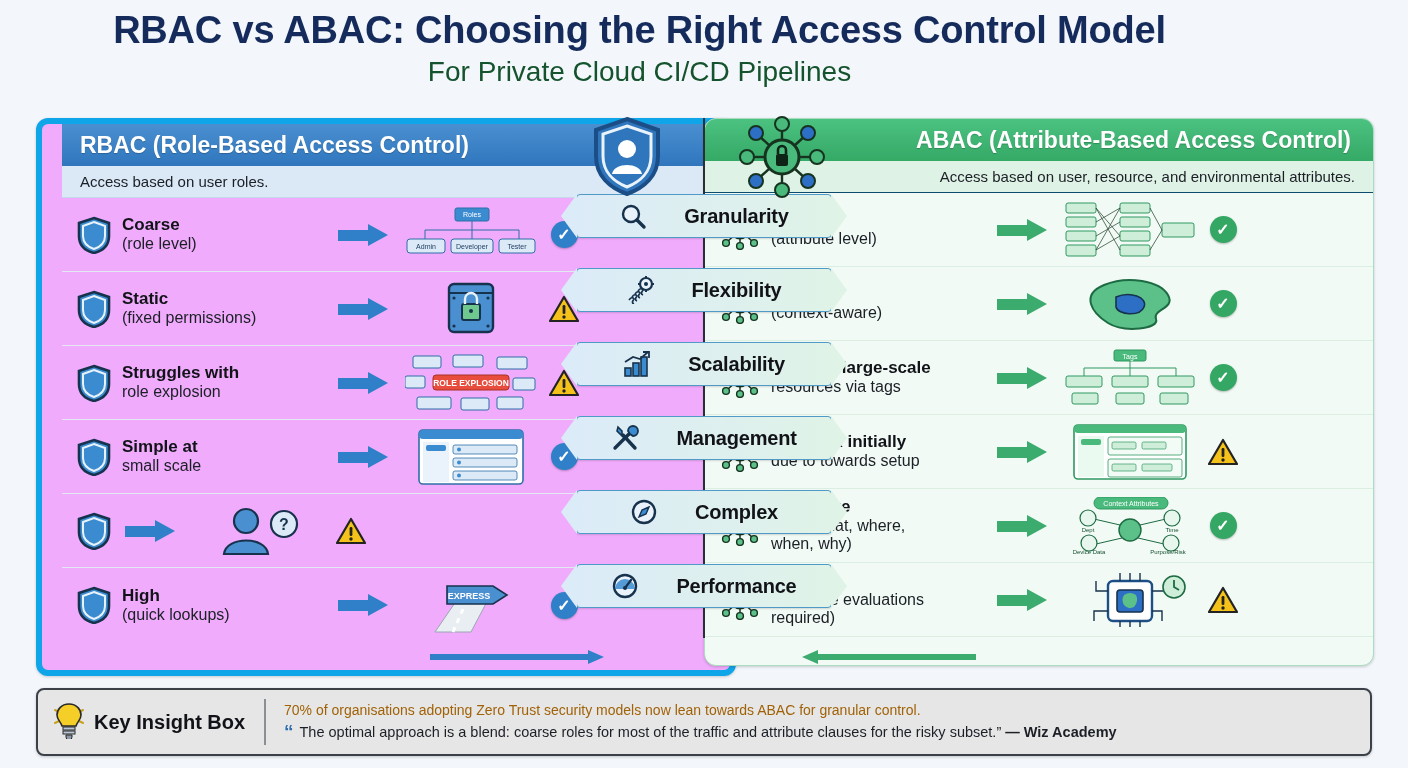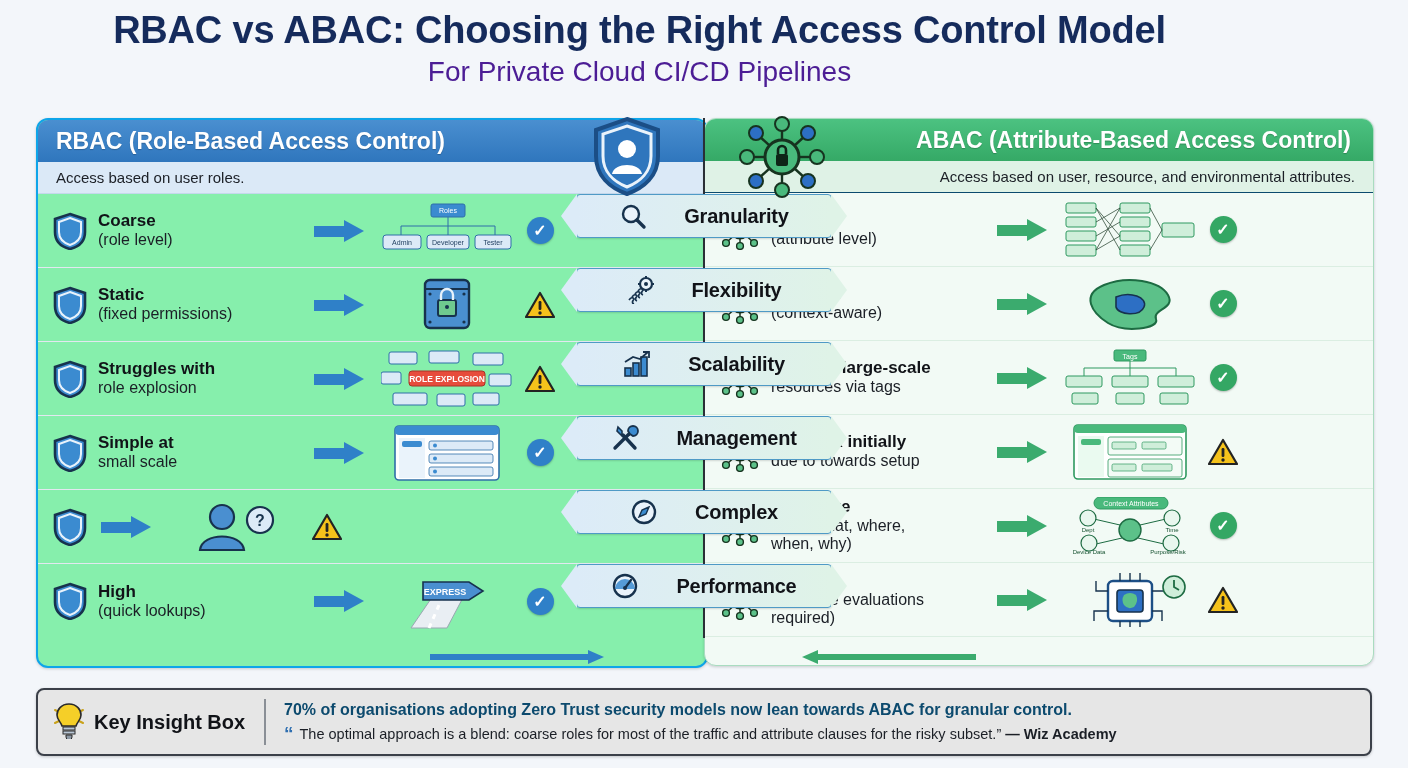--- a/index.html
+++ b/index.html
@@ -11,30 +11,30 @@
   }
   .page{position:relative;width:1408px;height:768px;}
 
   
   .title-wrap{position:absolute;left:0;top:8px;width:1279px;text-align:center;}
   .main-title{
     font-size:38px;font-weight:bold;color:#152b5c;letter-spacing:-0.2px;
     line-height:1.18;white-space:nowrap;
   }
   .sub-title{
-    font-size:28px;color:#4c1d95;margin-top:2px;line-height:1.2;white-space:nowrap;
+    font-size:28px;color:#14532d;margin-top:2px;line-height:1.2;white-space:nowrap;
   }
 
   
   .panel{
     position:absolute;top:118px;height:546px;width:668px;
     border-radius:12px;overflow:hidden;
     box-shadow:0 1px 3px rgba(0,0,0,.18);
   }
-  .panel.left{left:36px;background:#86efac;border:2px solid #0ea5e9;}
+  .panel.left{left:36px;background:#f0abfc;border:6px solid #0ea5e9;padding-left:20px;}
   .panel.right{left:704px;background:#f2faf5;border:1px solid #a9dcc0;}
 
   .panel-head{
     height:42px;display:flex;align-items:center;
     padding:0 18px;box-sizing:border-box;
   }
   .panel.left .panel-head{background:linear-gradient(180deg,#4a8fd0,#2f76bd);}
   .panel.right .panel-head{background:linear-gradient(180deg,#4cc281,#35a966);}
   .panel-head-title{
     font-size:23px;font-weight:bold;color:#ffffff;white-space:nowrap;
@@ -145,21 +145,21 @@
     background:#e6e6e6;border:2px solid #3b4049;border-radius:8px;
     box-sizing:border-box;display:flex;align-items:center;
     box-shadow:0 1px 3px rgba(0,0,0,.2);
   }
   .insight-left{
     flex:0 0 228px;display:flex;align-items:center;gap:8px;
     padding-left:14px;border-right:2px solid #8a8f96;height:46px;box-sizing:border-box;
   }
   .insight-title{font-size:20px;font-weight:bold;color:#111318;}
   .insight-right{padding-left:18px;}
-  .insight-head{font-size:16px;font-weight:bold;color:#0c4a6e;line-height:1.3;}
+  .insight-head{font-size:14px;font-weight:normal;color:#a16207;line-height:1.3;}
   .insight-quote{font-size:14.5px;color:#1b1f26;line-height:1.35;margin-top:4px;display:flex;gap:6px;align-items:flex-start;}
   .qmark{color:#2f6fb0;font-size:19px;font-weight:bold;line-height:.9;}
   .insight-quote b{font-weight:bold;}
 
   
   .hdr-shield{position:absolute;left:592px;top:116px;width:70px;height:80px;z-index:6;}
   .hdr-node{position:absolute;left:738px;top:116px;width:88px;height:82px;z-index:6;}
 
   
   .thumb{width:132px;height:58px;display:block;}

